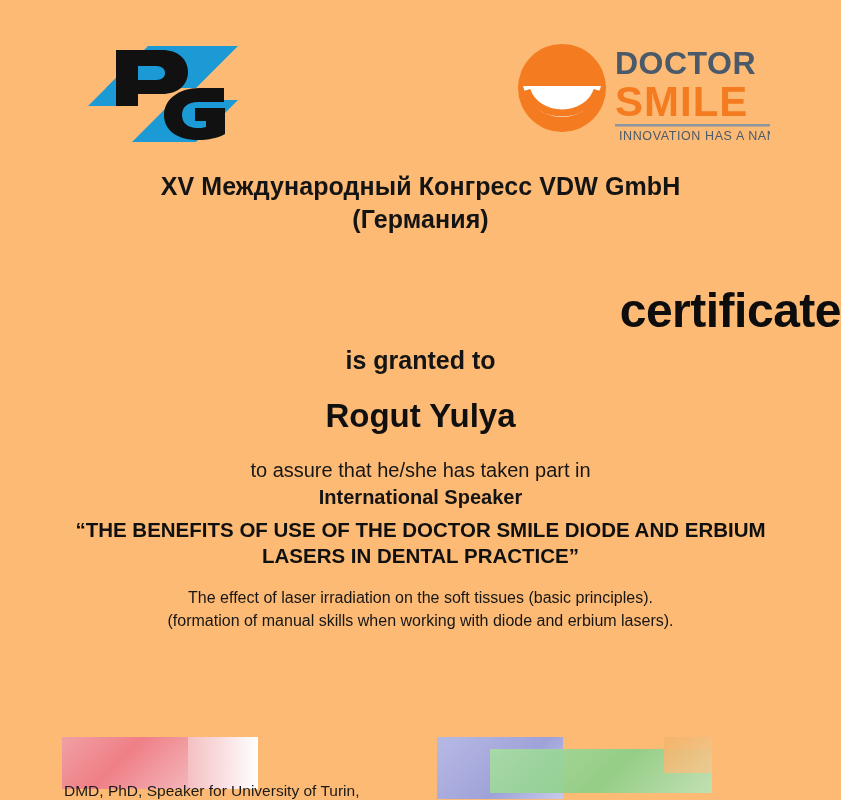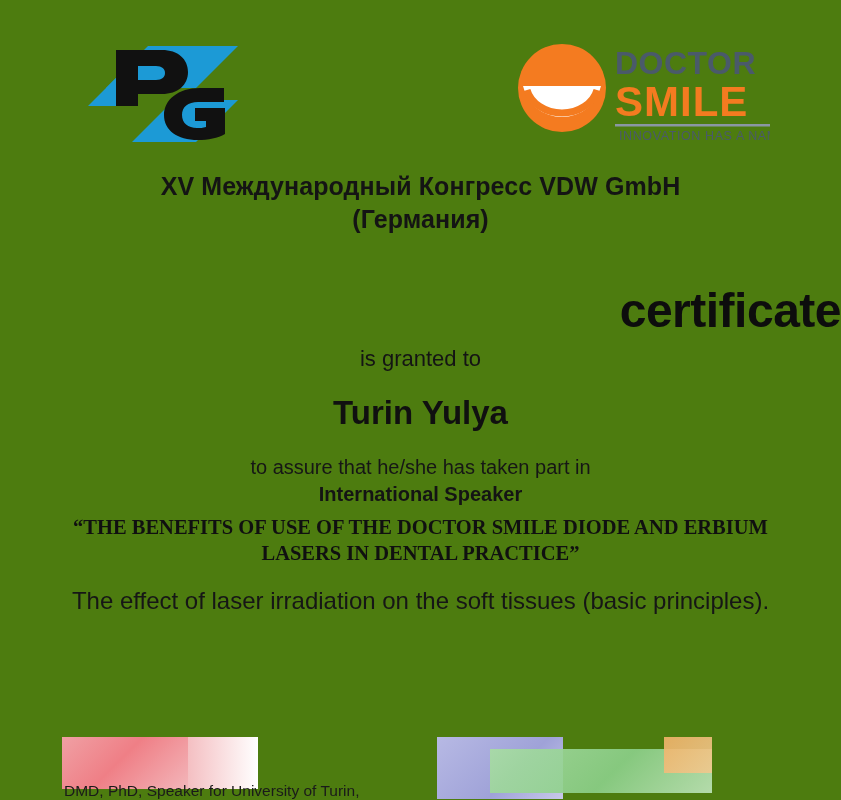--- a/index.html
+++ b/index.html
@@ -13,21 +13,21 @@
     overflow: hidden;
     font-family: "Liberation Sans", sans-serif;
     color: #1a1a1a;
     position: relative;
   }
 
   .certificate {
     position: relative;
     width: 841px;
     height: 800px;
-    background: #4d7c0f;
+    background: #fdba74;
     overflow: hidden;
   }
 
   
   .logo-row {
     position: relative;
     height: 160px;
   }
 
   
@@ -66,22 +66,22 @@
     text-align: right;
     font-size: 48px;
     font-weight: bold;
     margin-top: 46px;
     letter-spacing: -0.5px;
     color: #0d0d0d;
   }
 
   .granted {
     text-align: center;
-    font-size: 22px;
-    font-weight: normal;
+    font-size: 25px;
+    font-weight: bold;
     margin-top: 8px;
     color: #141414;
   }
 
   .recipient {
     text-align: center;
     font-size: 33px;
     font-weight: bold;
     margin-top: 22px;
     color: #101010;
@@ -103,26 +103,25 @@
   }
 
   .topic {
     text-align: center;
     font-size: 20.5px;
     font-weight: bold;
     line-height: 1.3;
     margin: 8px auto 0;
     width: 720px;
     color: #101010;
-    font-family: Liberation Serif, serif;
   }
 
   .details {
     text-align: center;
-    font-size: 24px;
+    font-size: 16px;
     line-height: 1.47;
     margin: 16px auto 0;
     width: 740px;
     color: #161616;
   }
 
   
   .bottom-band {
     position: absolute;
     left: 0;
@@ -207,30 +206,31 @@
       </svg>
     </div>
   </div>
 
   <div class="congress-title">XV Международный Конгресс VDW GmbH (Германия)</div>
 
   <div class="cert-word">certificate</div>
 
   <div class="granted">is granted to</div>
 
-  <div class="recipient">Turin Yulya</div>
+  <div class="recipient">Rogut Yulya</div>
 
   <div class="assure">to assure that he/she has taken part in</div>
 
   <div class="seminar">International Speaker</div>
 
   <div class="topic">“THE BENEFITS OF USE OF THE DOCTOR SMILE DIODE AND ERBIUM LASERS IN DENTAL PRACTICE”</div>
 
   <div class="details">
     <div>The effect of laser irradiation on the soft tissues (basic principles).</div>
+    <div>(formation of manual skills when working with diode and erbium lasers).</div>
   </div>
 
   <div class="bottom-band">
     <div class="patch patch-red"></div>
     <div class="patch patch-pinkfade"></div>
     <div class="patch patch-blue"></div>
     <div class="patch patch-green"></div>
     <div class="patch patch-orange"></div>
   </div>
 

